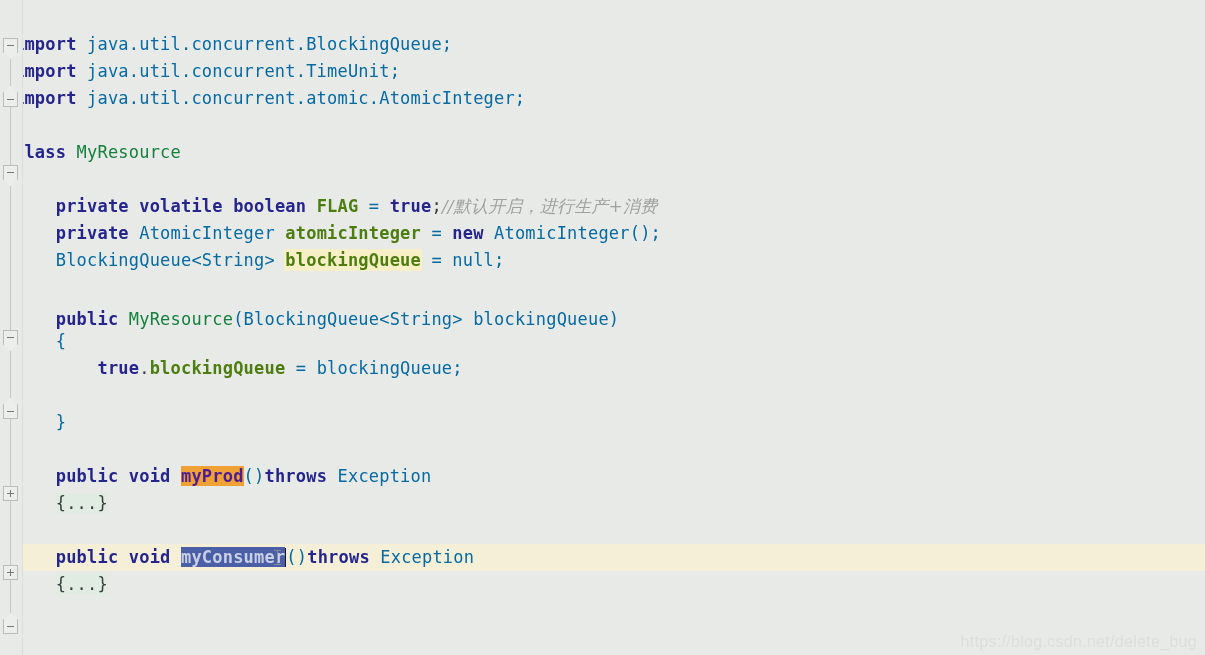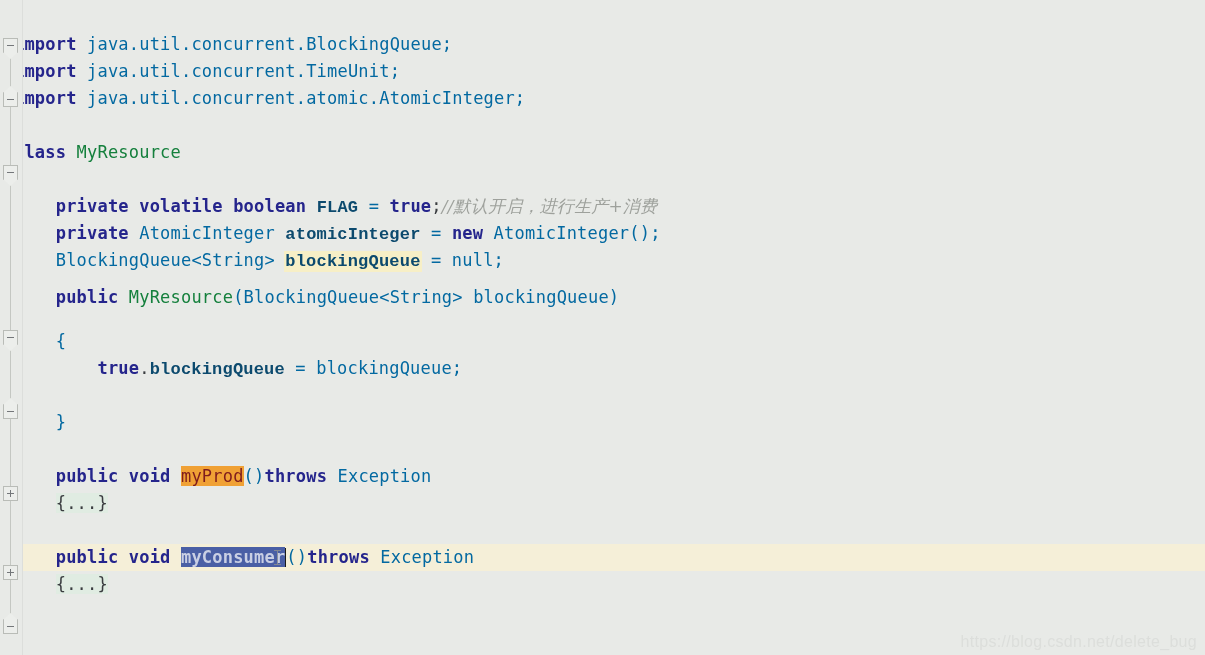--- a/index.html
+++ b/index.html
@@ -120,36 +120,36 @@
     left: 14px;
     top: 0;
   }
   .line.current {
     background: #f5efd8;
   }
 
   
   .kw      { color: #25258c; font-weight: bold; }
   .cls     { color: #15803d; }
-  .field   { color: #0c4a6e; font-weight: bold; font-family: Liberation Mono, monospace; }
+  .field   { color: #4d7c0f; font-weight: bold; }
   .plain   { color: #0369a1; }
   .punc    { color: #3a3d40; }
   .stat    { color: #9b2d9b; font-style: italic; font-weight: bold; }
   .cmt     { color: #9ea19c; font-style: italic;
              font-family: "DejaVu Serif", "Liberation Serif", serif; }
 
   
   .hl-yellow {
     background: #f7efc6;
     box-shadow: 0 0 0 1px #f7efc6;
   }
   .hl-orange {
     background: #f0a135;
-    color: #7f1d1d;
-    font-weight: normal;
+    color: #4c1d95;
+    font-weight: bold;
   }
   .hl-select {
     background: #4a5fa5;
     color: #c9cfe4;
     font-weight: bold;
     position: relative;
   }
   .caret {
     display: inline-block;
     width: 2px;
@@ -220,21 +220,21 @@
       <div class="line" style="top: 31px;"><span class="txt"><span class="kw">import</span><span class="plain"> java.util.concurrent.BlockingQueue;</span></span></div>
       <div class="line" style="top: 58px;"><span class="txt"><span class="kw">import</span><span class="plain"> java.util.concurrent.TimeUnit;</span></span></div>
       <div class="line" style="top: 85px;"><span class="txt"><span class="kw">import</span><span class="plain"> java.util.concurrent.atomic.AtomicInteger;</span></span></div>
       <div class="line" style="top: 112px;"><span class="txt"></span></div>
       <div class="line" style="top: 139px;"><span class="txt"><span class="kw">class</span><span class="cls"> MyResource</span></span></div>
       <div class="line" style="top: 166px;"><span class="txt"><span class="punc">{</span></span></div>
       <div class="line" style="top: 193px;"><span class="txt"><span class="plain">    </span><span class="kw">private volatile boolean</span><span class="plain"> </span><span class="field">FLAG</span><span class="plain"> = </span><span class="kw">true</span><span class="punc">;</span><span class="cmt">//默认开启，进行生产+消费</span></span></div>
       <div class="line" style="top: 220px;"><span class="txt"><span class="plain">    </span><span class="kw">private</span><span class="plain"> AtomicInteger </span><span class="field">atomicInteger</span><span class="plain"> = </span><span class="kw">new</span><span class="plain"> AtomicInteger();</span></span></div>
       <div class="line" style="top: 247px;"><span class="txt"><span class="plain">    BlockingQueue&lt;String&gt; </span><span class="field hl-yellow">blockingQueue</span><span class="plain"> = </span><span class="plain">null;</span></span></div>
       <div class="line" style="top: 274px;"><span class="txt"></span></div>
-      <div class="line" style="top: 284px;"><span class="txt"><span class="plain">    </span><span class="kw">public</span><span class="cls"> MyResource</span><span class="plain">(BlockingQueue&lt;String&gt; blockingQueue)</span></span></div>
+      <div class="line" style="top: 306px;"><span class="txt"><span class="plain">    </span><span class="kw">public</span><span class="cls"> MyResource</span><span class="plain">(BlockingQueue&lt;String&gt; blockingQueue)</span></span></div>
       <div class="line" style="top: 328px;"><span class="txt"><span class="plain">    {</span></span></div>
       <div class="line" style="top: 355px;"><span class="txt"><span class="plain">        </span><span class="kw">true</span><span class="punc">.</span><span class="field">blockingQueue</span><span class="plain"> = blockingQueue;</span></span></div>
       <div class="line" style="top: 409px;"><span class="txt"><span class="plain">    }</span></span></div>
       <div class="line" style="top: 436px;"><span class="txt"></span></div>
       <div class="line" style="top: 463px;"><span class="txt"><span class="plain">    </span><span class="kw">public void</span><span class="plain"> </span><span class="hl-orange">myProd</span><span class="plain">()</span><span class="kw">throws</span><span class="plain"> Exception</span></span></div>
       <div class="line" style="top: 490px;"><span class="txt"><span class="plain">    </span><span class="folded">{...}</span></span></div>
       <div class="line" style="top: 517px;"><span class="txt"></span></div>
       <div class="line current" style="top: 544px;"><span class="txt"><span class="plain">    </span><span class="kw">public void</span><span class="plain"> </span><span class="hl-select">myConsumer<span class="mouse-cursor"></span></span><span class="caret"></span><span class="plain">()</span><span class="kw">throws</span><span class="plain"> Exception</span></span></div>
       <div class="line" style="top: 571px;"><span class="txt"><span class="plain">    </span><span class="folded">{...}</span></span></div>
       <div class="line" style="top: 598px;"><span class="txt"></span></div>

